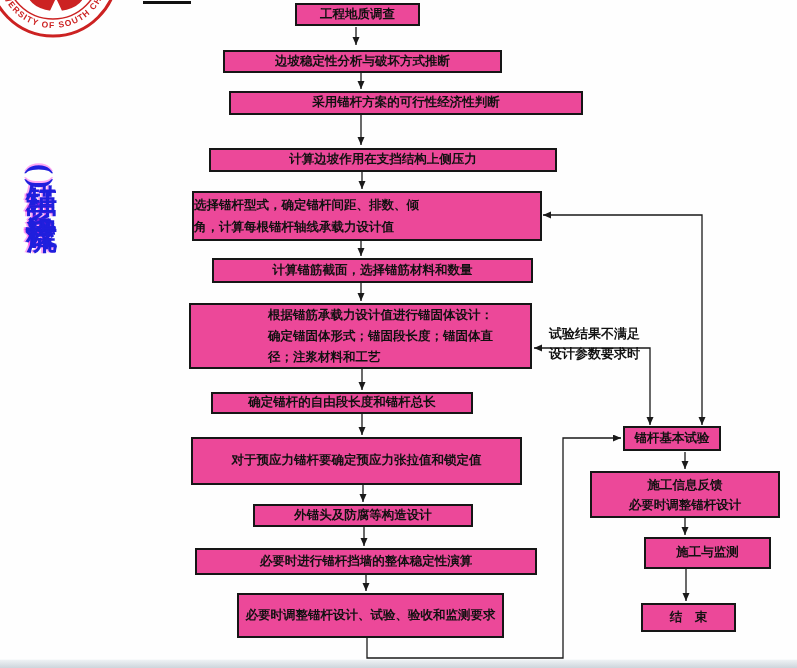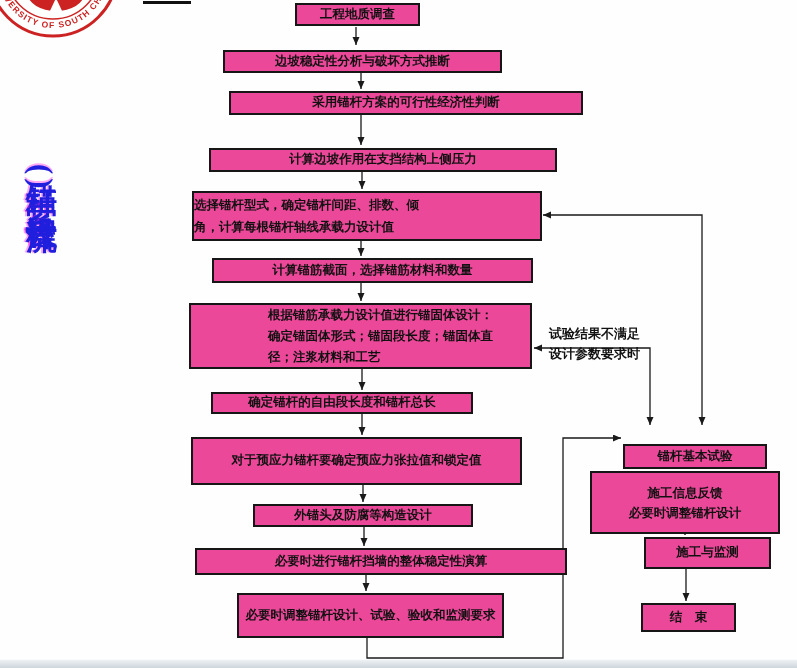--- a/index.html
+++ b/index.html
@@ -100,25 +100,25 @@
 <div class="box" style="left:209px;top:148px;width:348px;height:24px">计算边坡作用在支挡结构上侧压力</div>
 <div class="box al" style="left:192px;top:191px;width:350px;height:50px;line-height:22px">选择锚杆型式，确定锚杆间距、排数、倾
 角，计算每根锚杆轴线承载力设计值</div>
 <div class="box" style="left:212px;top:258px;width:321px;height:25px">计算锚筋截面，选择锚筋材料和数量</div>
 <div class="box al" style="left:189px;top:303px;width:343px;height:66px;padding-left:77px;line-height:21px">根据锚筋承载力设计值进行锚固体设计：
 确定锚固体形式；锚固段长度；锚固体直
 径；注浆材料和工艺</div>
 <div class="box" style="left:211px;top:392px;width:262px;height:22px">确定锚杆的自由段长度和锚杆总长</div>
 <div class="box" style="left:191px;top:437px;width:331px;height:48px">对于预应力锚杆要确定预应力张拉值和锁定值</div>
 <div class="box" style="left:253px;top:504px;width:220px;height:23px">外锚头及防腐等构造设计</div>
-<div class="box" style="left:195px;top:548px;width:372px;height:27px">必要时进行锚杆挡墙的整体稳定性演算</div>
+<div class="box" style="left:195px;top:548px;width:342px;height:27px">必要时进行锚杆挡墙的整体稳定性演算</div>
 <div class="box" style="left:237px;top:593px;width:267px;height:45px">必要时调整锚杆设计、试验、验收和监测要求</div>
 
-<div class="box" style="left:623px;top:444px;width:144px;height:25px">锚杆基本试验</div>
-<div class="box" style="left:590px;top:471px;width:190px;height:63px;line-height:20px">施工信息反馈
+<div class="box" style="left:623px;top:426px;width:98px;height:25px">锚杆基本试验</div>
+<div class="box" style="left:590px;top:471px;width:190px;height:47px;line-height:20px">施工信息反馈
 必要时调整锚杆设计</div>
 <div class="box" style="left:644px;top:537px;width:127px;height:32px">施工与监测</div>
 <div class="box" style="left:641px;top:603px;width:95px;height:29px">结　束</div>
 
 <div class="fb-label">试验结果不满足
 设计参数要求时</div>
 
 <div class="bottom-bar"></div>
 
 </body></html>

